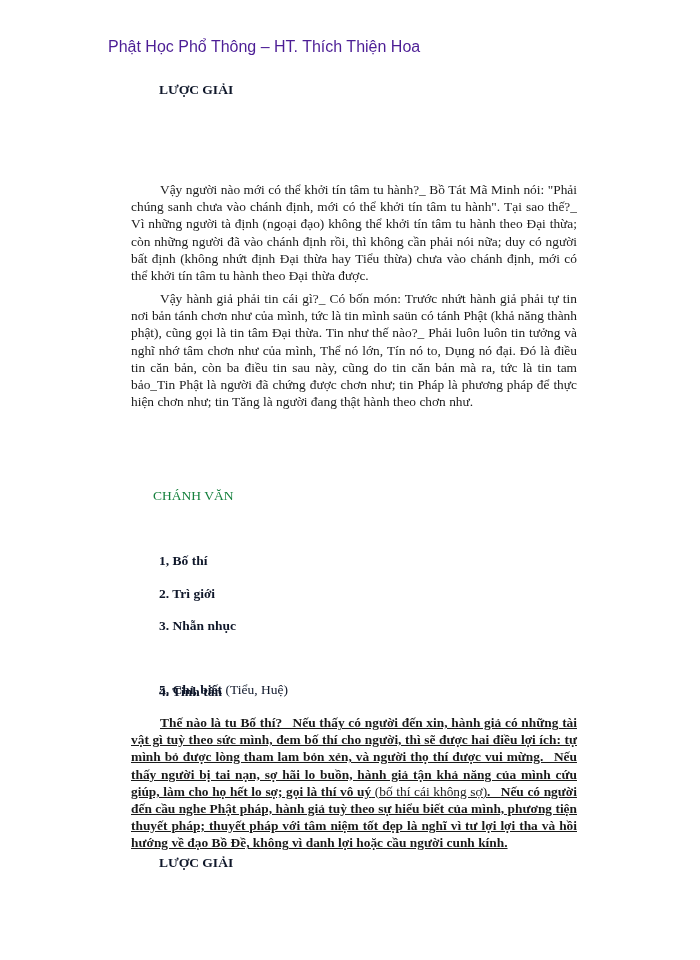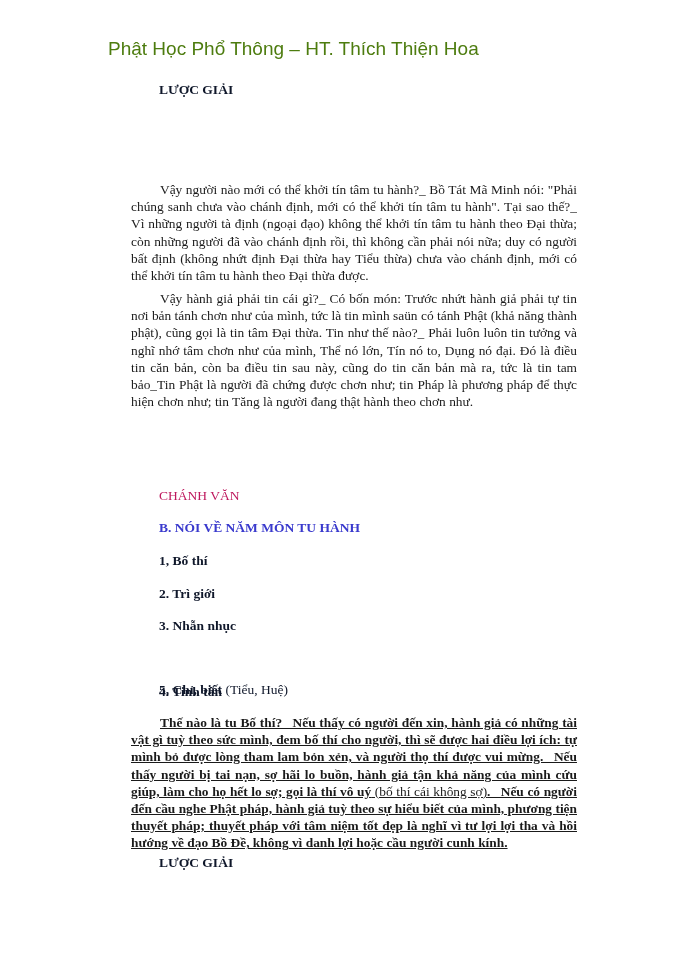--- a/index.html
+++ b/index.html
@@ -1,36 +1,36 @@
 <!DOCTYPE html>
 <html><head>
   <meta charset="utf-8">
   <style>
     html, body { margin: 0; padding: 0; background: #ffffff; }
     body { width: 700px; height: 960px; position: relative; overflow: hidden; }
     .page { position: absolute; left: 0; top: 0; width: 700px; height: 960px; background: #fff; }
     .header {
       position: absolute; left: 108px; top: 38px;
-      font-family: "Liberation Sans", sans-serif; font-size: 19px; color: #4d7c0f;
+      font-family: "Liberation Sans", sans-serif; font-size: 16px; color: #4c1d95;
       white-space: nowrap;
     }
     .heading {
       position: absolute; left: 159px;
       font-family: "Liberation Serif", serif; font-weight: bold; font-size: 13.5px; color: #0f172a;
       white-space: nowrap;
     }
     .para {
       position: absolute; left: 131px; width: 446px;
       font-family: "Liberation Serif", serif; font-size: 13.4px; line-height: 17.2px; color: #1a1a1a;
       text-align: justify; text-indent: 29px;
     }
     .para.bold { font-weight: bold; text-decoration: underline; }
     .plain {
-      position: absolute; left: 159px;
-      font-family: "Liberation Serif", serif; font-size: 13.5px; color: #be185d; white-space: nowrap;
+      position: absolute; left: 153px;
+      font-family: "Liberation Serif", serif; font-size: 13.5px; color: #15803d; white-space: nowrap;
     }
     .blue-heading {
       position: absolute; left: 159px;
       font-family: "Liberation Serif", serif; font-weight: bold; font-size: 13.5px; color: #3a3acd;
       white-space: nowrap;
     }
     .normal-inline { font-weight: normal; }
   </style>
 </head>
 <body>
@@ -42,21 +42,20 @@
   <div class="heading" style="top:82px;">LƯỢC GIẢI</div>
 
 
   <div class="para" style="top:181px;">Vậy người nào mới có thể khởi tín tâm tu hành?_ Bồ Tát Mã Minh nói: "Phải chúng sanh chưa vào chánh định, mới có thể khởi tín tâm tu hành". Tại sao thế?_ Vì những người tà định (ngoại đạo) không thể khởi tín tâm tu hành theo Đại thừa; còn những người đã vào chánh định rồi, thì không cần phải nói nữa; duy có người bất định (không nhứt định Đại thừa hay Tiểu thừa) chưa vào chánh định, mới có thể khởi tín tâm tu hành theo Đại thừa được.</div>
 
   <div class="para" style="top:290px;">Vậy hành giả phải tin cái gì?_ Có bốn món: Trước nhứt hành giả phải tự tin nơi bản tánh chơn như của mình, tức là tin mình saün có tánh Phật (khả năng thành phật), cũng gọi là tin tâm Đại thừa. Tin như thế nào?_ Phải luôn luôn tin tưởng và nghĩ nhớ tâm chơn như của mình, Thể nó lớn, Tín nó to, Dụng nó đại. Đó là điều tin căn bản, còn ba điều tin sau này, cũng do tin căn bản mà ra, tức là tin tam bảo_Tin Phật là người đã chứng được chơn như; tin Pháp là phương pháp để thực hiện chơn như; tin Tăng là người đang thật hành theo chơn như.</div>
 
 
   <div class="plain" style="top:488px;">CHÁNH VĂN</div>
 
-  <div class="blue-heading" style="top:520px;">B. NÓI VỀ NĂM MÔN TU HÀNH</div>
 
   <div class="heading" style="top:553px;">
     <span>1, Bố thí</span>
   </div>
   <div class="heading" style="top:586px;">
     <span>2. Trì giới</span>
   </div>
   <div class="heading" style="top:618px;">
     <span>3. Nhẫn nhục</span>
   </div>

